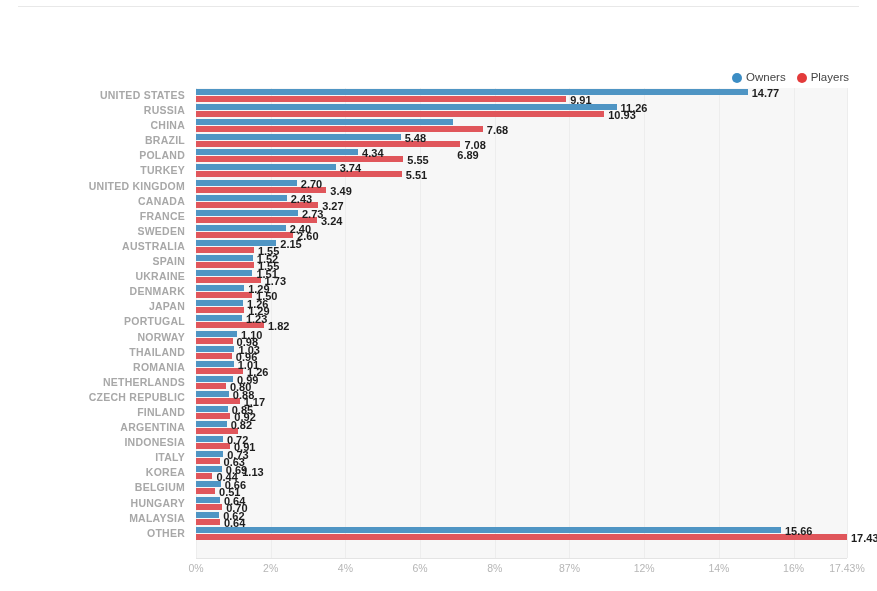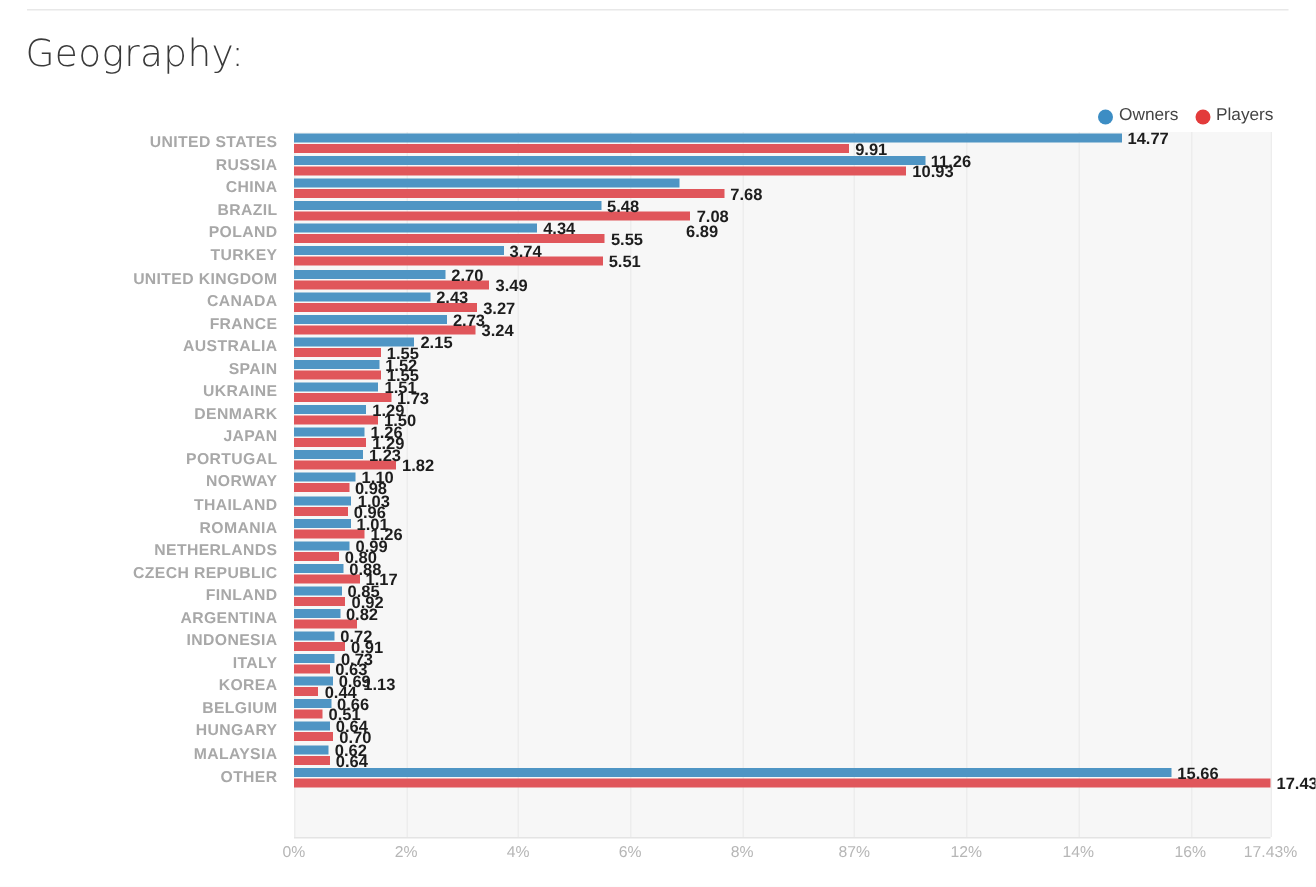--- a/index.html
+++ b/index.html
@@ -160,21 +160,20 @@
     font-family: "Liberation Sans", sans-serif;
   }
 </style>
 </head>
 <body>
 
 <div id="page">
 
   <div class="top-rule"></div>
 
-  <div class="page-title">Geography:</div>
 
   <div class="legend">
     <div class="legend-item">
       <span class="legend-dot" style="background: rgb(60, 141, 196);"></span>
       <span class="legend-label">Owners</span>
     </div>
     <div class="legend-item">
       <span class="legend-dot" style="background: rgb(227, 59, 59);"></span>
       <span class="legend-label">Players</span>
     </div>
@@ -271,20 +270,29 @@
         <div class="row">
           <div class="cat-label">FRANCE</div>
           <div class="bars">
             <div class="bar owners" style="width: 101.964px; background: rgb(79, 149, 196);"></div>
             <div class="bar players" style="width: 121.012px; background: rgb(224, 86, 91);"></div>
             <div class="val owners" style="left: 105.964px;">2.73</div>
             <div class="val players" style="left: 125.012px;">3.24</div>
           </div>
         </div>
         <div class="row">
+          <div class="cat-label">SWEDEN</div>
+          <div class="bars">
+            <div class="bar owners" style="width: 89.6386px; background: rgb(79, 149, 196);"></div>
+            <div class="bar players" style="width: 97.1084px; background: rgb(224, 86, 91);"></div>
+            <div class="val owners" style="left: 93.6386px;">2.40</div>
+            <div class="val players" style="left: 101.108px;">2.60</div>
+          </div>
+        </div>
+        <div class="row">
           <div class="cat-label">AUSTRALIA</div>
           <div class="bars">
             <div class="bar owners" style="width: 80.3012px; background: rgb(79, 149, 196);"></div>
             <div class="bar players" style="width: 57.8916px; background: rgb(224, 86, 91);"></div>
             <div class="val owners" style="left: 84.3012px; text-align: center;">2.15</div>
             <div class="val players" style="left: 61.8916px;">1.55</div>
           </div>
         </div>
         <div class="row">
           <div class="cat-label">SPAIN</div>

